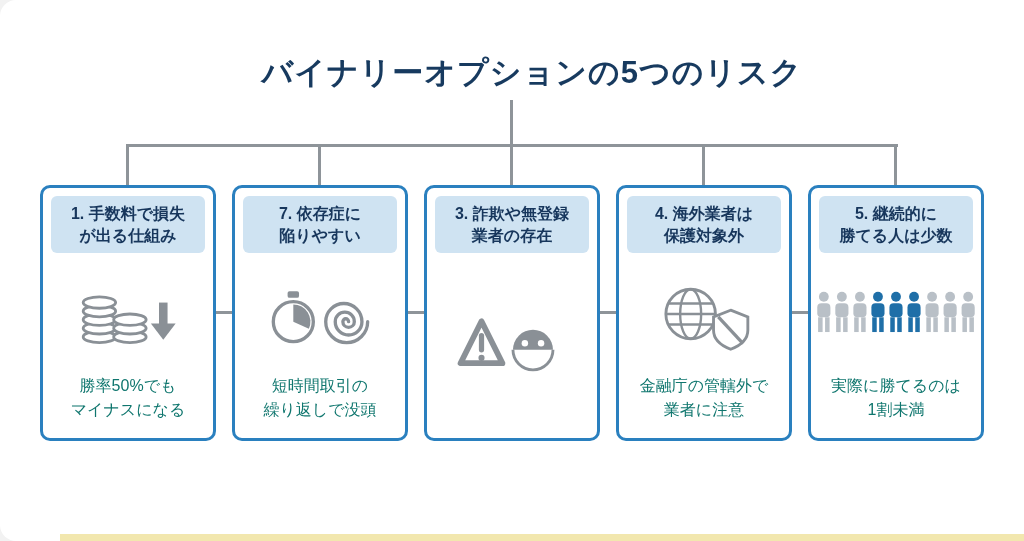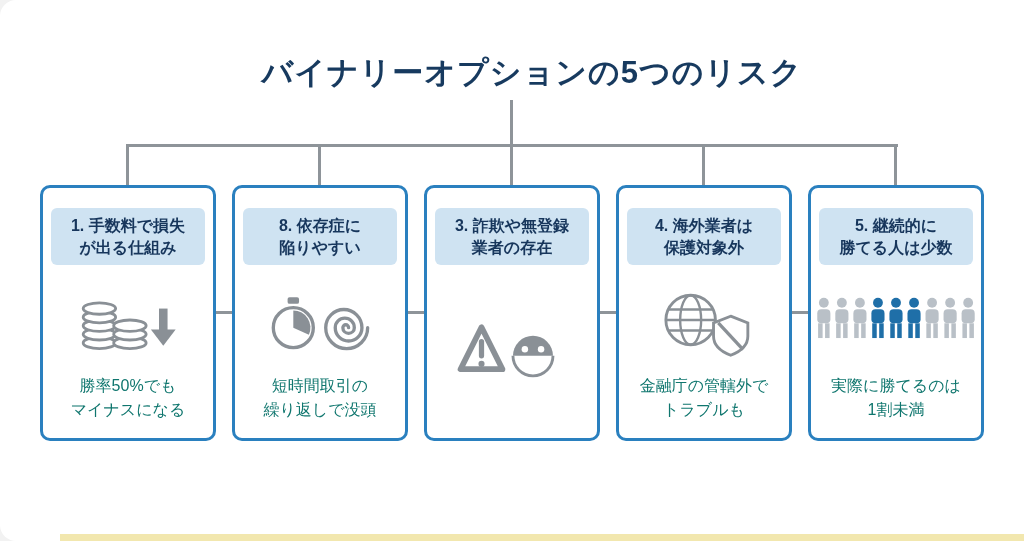--- a/index.html
+++ b/index.html
@@ -7,21 +7,21 @@
   .page-title{position:absolute;top:52px;left:0;width:100%;text-align:center;
     font-size:31px;font-weight:bold;color:#173a5f;letter-spacing:1px;}
   .line{position:absolute;background:#8e9499;}
   .stem{left:510px;top:100px;width:3px;height:46px;}
   .hline{left:126px;top:144px;width:772px;height:3px;}
   .drop{top:147px;width:3px;height:38px;}
   .midlink{top:311px;height:3px;width:24px;}
   .card{position:absolute;top:185px;width:176px;height:256px;background:#fff;
     border:3px solid #2a80bf;border-radius:10px;box-sizing:border-box;
     display:flex;flex-direction:column;align-items:center;}
-  .card-header{margin-top:20px;width:150px;background:#cfe3f2;border-radius:6px;
+  .card-header{margin-top:8px;width:150px;background:#cfe3f2;border-radius:6px;
     padding:7px 2px;text-align:center;font-size:16px;font-weight:bold;color:#17365c;
     line-height:1.35;white-space:pre-line;}
   .card-icon{flex:1;display:flex;align-items:center;justify-content:center;width:100%;}
   .card-desc{margin-bottom:16px;text-align:center;font-size:16px;color:#0f766e;
     line-height:1.5;white-space:pre-line;}
   .ic{display:block;}
   .ic .stroke{stroke:#8a9096;fill:none;}
   .ic .fill{fill:#8a9096;}
   .ic .whitefill{fill:#ffffff;stroke:#8a9096;}
   .person-muted{fill:#b9c0c7;}
@@ -62,21 +62,21 @@
         <ellipse class="whitefill" cx="66" cy="46" rx="17" ry="6" stroke-width="3"></ellipse>
         <line class="stroke" x1="101" y1="28" x2="101" y2="52" stroke-width="9"></line>
         <polygon class="fill" points="88,50 114,50 101,67"></polygon>
       </svg>
     </div>
     <div class="card-desc">勝率50%でも
 マイナスになる</div>
   </div>
 
   <div class="card" style="left:232px;">
-    <div class="card-header">8. 依存症に
+    <div class="card-header">7. 依存症に
 陥りやすい</div>
     <div class="card-icon">
       <svg class="ic" width="122" height="78" viewBox="0 0 128 80">
         <rect class="fill" x="30" y="16" width="12" height="7" rx="2"></rect>
         <circle class="stroke" cx="36" cy="48" r="21" stroke-width="3.5"></circle>
         <path class="fill" d="M36,48 L36,30 A18,18 0 0 1 52.3,55.6 Z"></path>
         <g transform="translate(92,48)">
           <path class="stroke" stroke-width="3.5" stroke-linecap="round" d="M22,0 A22,22 0 0 1 -22,0 A19,19 0 0 1 16,0 A14,14 0 0 1 -12,0 A10,10 0 0 1 8,0 A6,6 0 0 1 -4,0 A3,3 0 0 1 2,0"></path>
         </g>
       </svg>
@@ -109,21 +109,21 @@
         <circle class="stroke" cx="50" cy="40" r="26" stroke-width="3"></circle>
         <ellipse class="stroke" cx="50" cy="40" rx="11" ry="26" stroke-width="2.5"></ellipse>
         <line class="stroke" x1="24" y1="40" x2="76" y2="40" stroke-width="2.5"></line>
         <line class="stroke" x1="26.5" y1="29" x2="73.5" y2="29" stroke-width="2.5"></line>
         <line class="stroke" x1="26.5" y1="51" x2="73.5" y2="51" stroke-width="2.5"></line>
         <path class="whitefill" stroke-width="3" d="M92,36 L110,43 V57 Q110,70 92,77 Q74,70 74,57 V43 Z"></path>
         <line class="stroke" x1="79" y1="43" x2="105" y2="71" stroke-width="3.5"></line>
       </svg>
     </div>
     <div class="card-desc">金融庁の管轄外で
-トラブルも</div>
+業者に注意</div>
   </div>
 
   <div class="card" style="left:808px;">
     <div class="card-header">5. 継続的に
 勝てる人は少数</div>
     <div class="card-icon">
       <svg class="ic" width="164" height="46" viewBox="0 0 200 56">
         <defs>
           <g id="person">
             <circle cx="0" cy="7" r="6"></circle>

